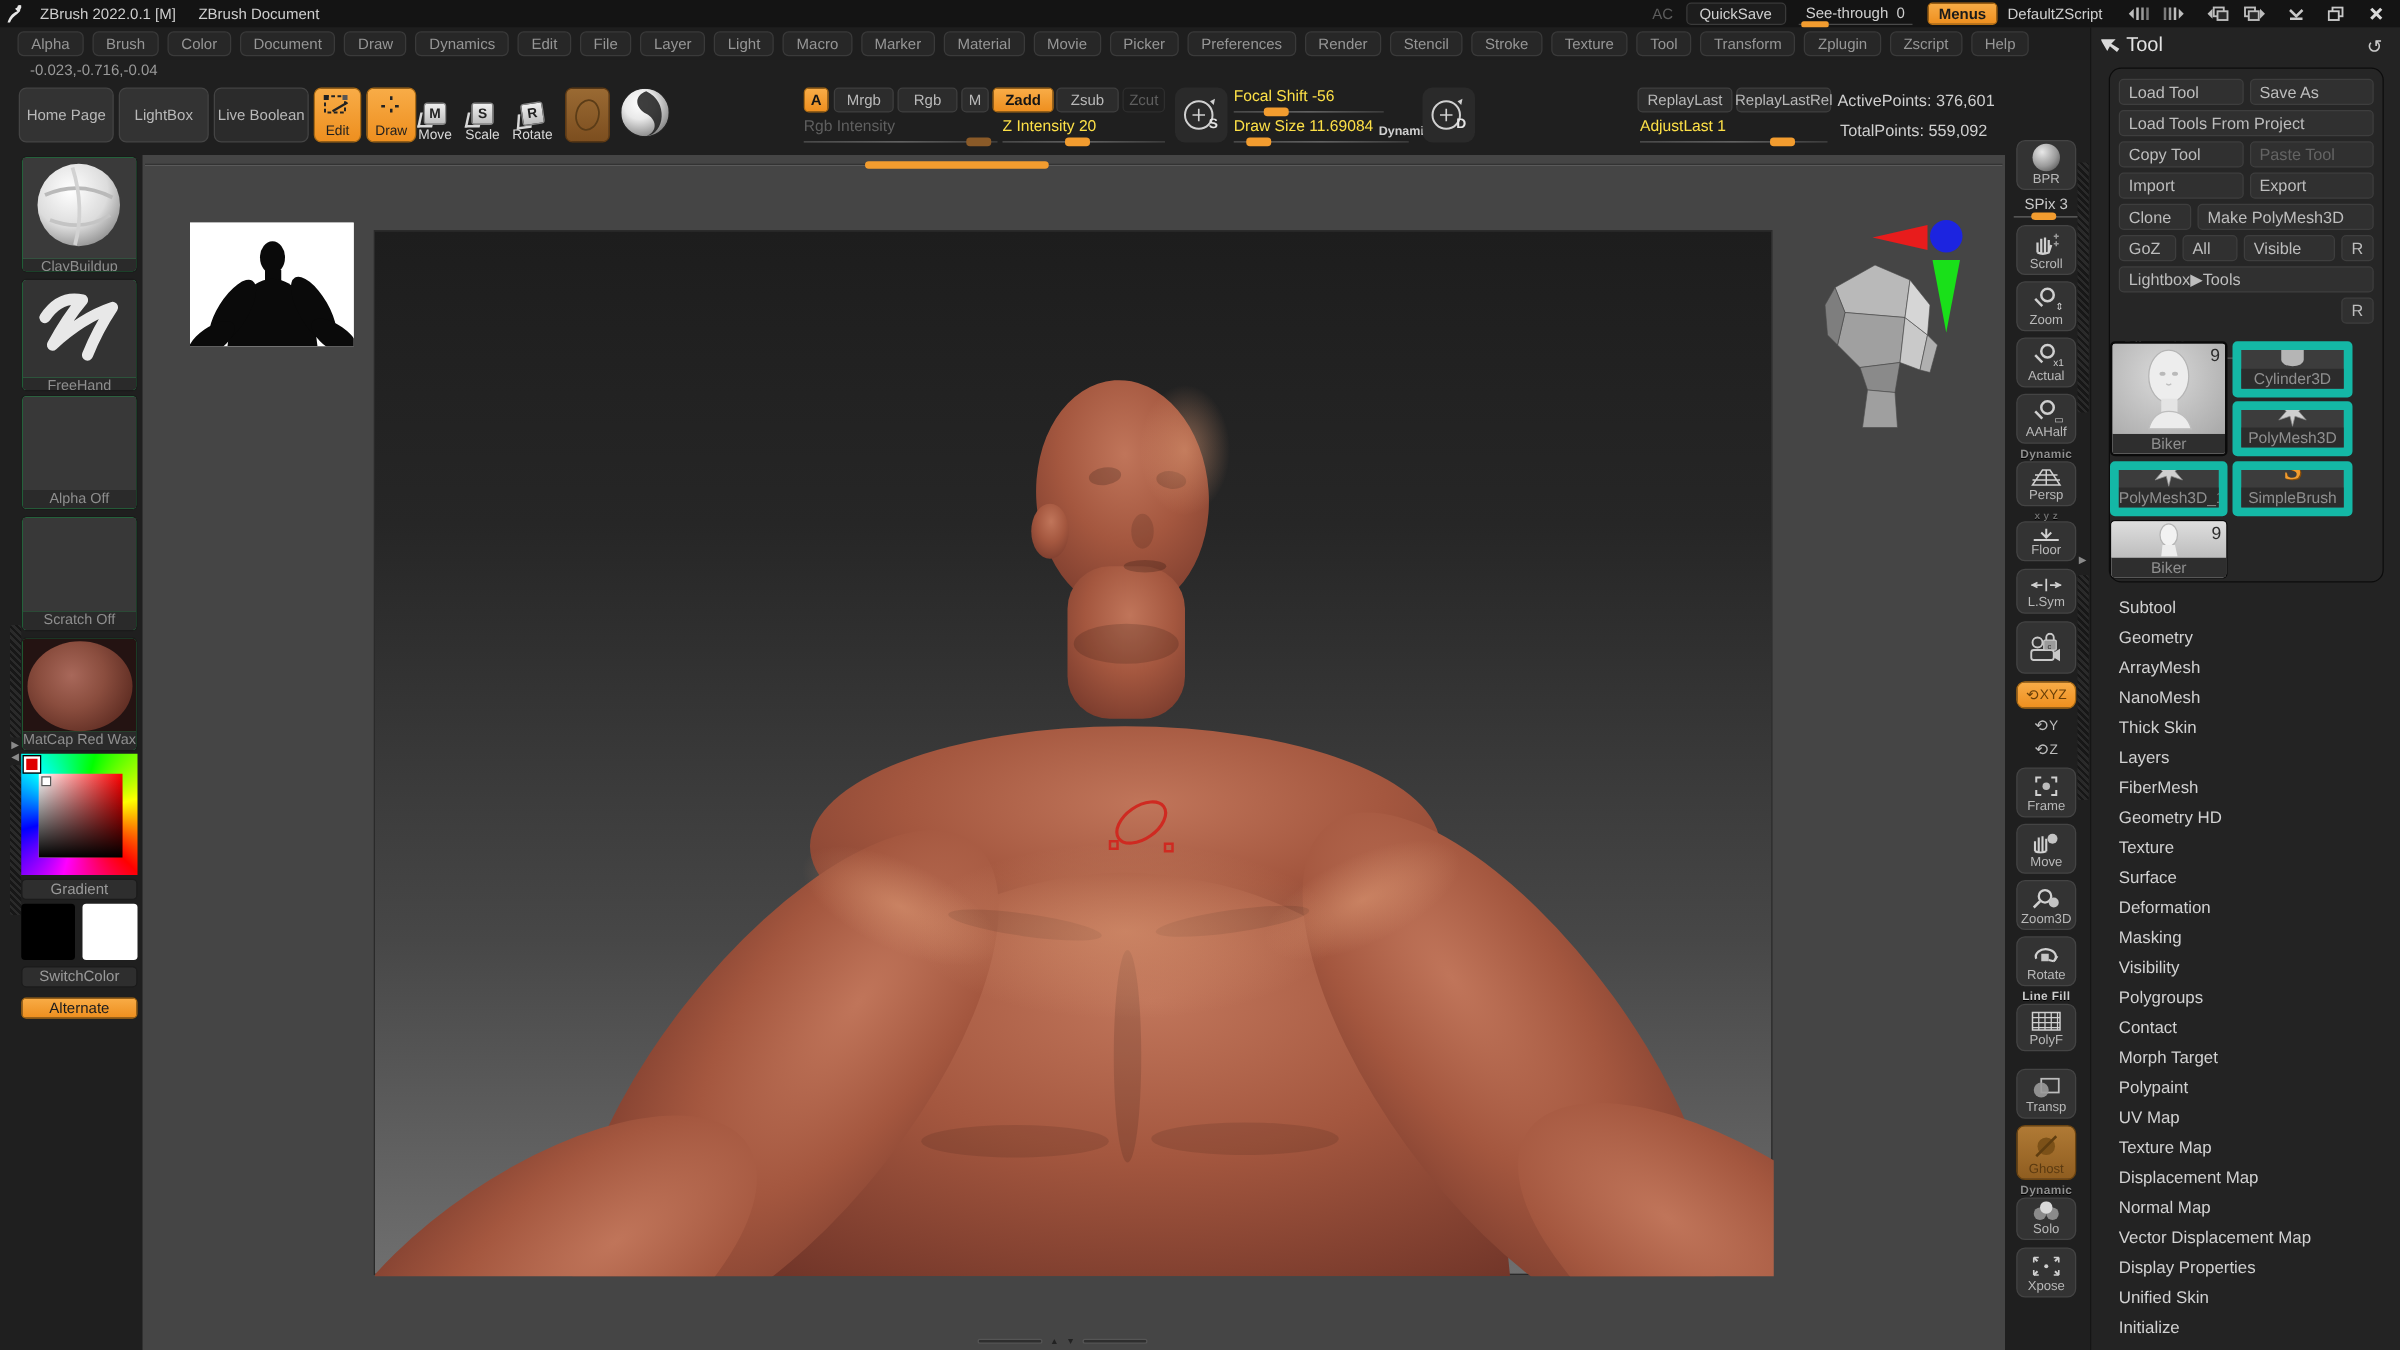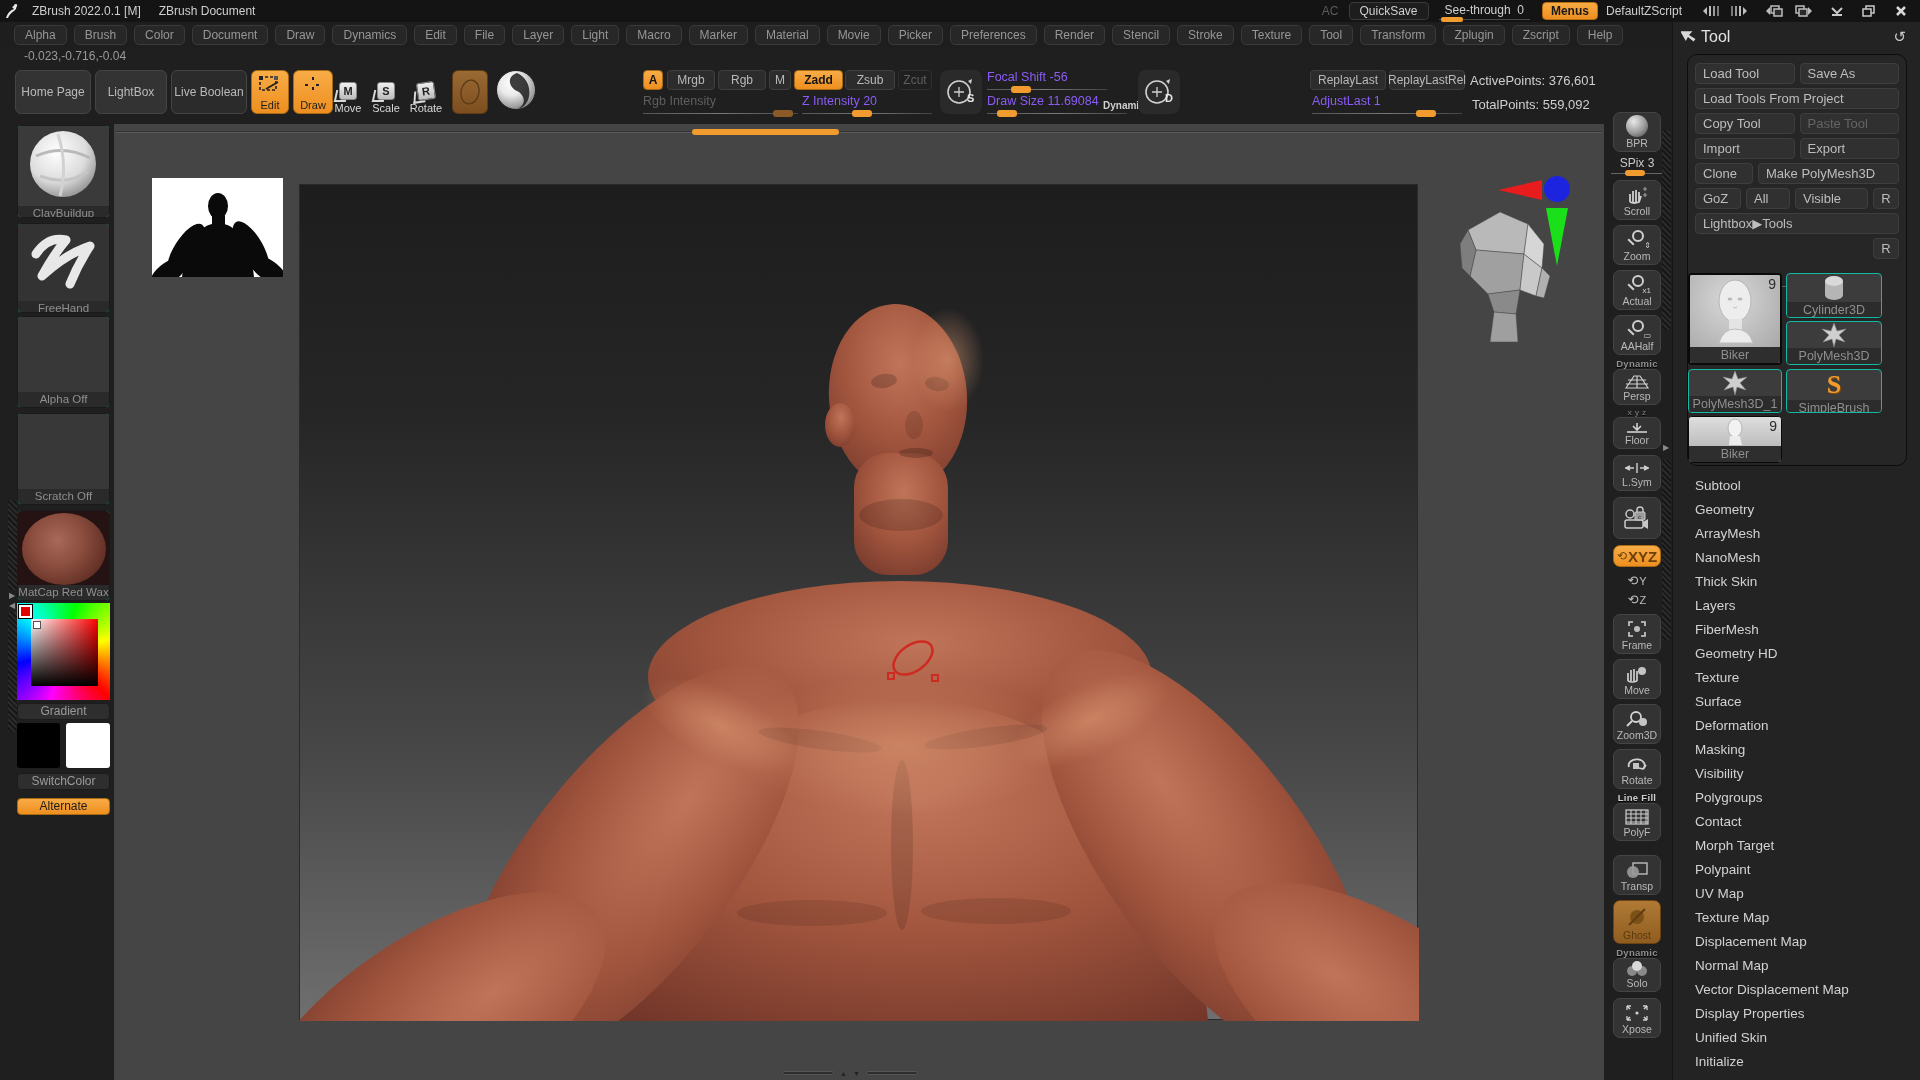--- a/index.html
+++ b/index.html
@@ -58,21 +58,21 @@
   .stroke-chip { position:absolute; top:6px; width:36px; height:44px; border-radius:6px;
                  background:linear-gradient(#9a6a33,#7c4e1f); border:1px solid #5f3a13;
                  display:flex; align-items:center; justify-content:center; }
   .mat-sphere { position:absolute; top:6px; width:40px; height:40px; border-radius:50%;
                 background:radial-gradient(circle at 38% 32%, #ffffff 0%, #e9e9e9 35%, #9a9a9a 70%, #4a4a4a 100%);
                 border:1px solid #222; overflow:hidden; }
   .small-btn { position:absolute; height:20px; background:#2c2c2c; border:1px solid #3f3f3f; border-radius:4px;
                color:#b9b9b9; font-size:12px; display:flex; align-items:center; justify-content:center; }
   .small-btn.on { background:linear-gradient(#f8ac47,#ee8f1f); border-color:#a96a14; color:#151515; font-weight:bold; }
   .small-btn.dim { color:#5f5f5f; border-color:#2e2e2e; background:transparent; }
-  .sh-slider { position:absolute; height:20px; color:#8b5cf6; font-size:12.5px; }
+  .sh-slider { position:absolute; height:20px; color:#fde047; font-size:12.5px; }
   .sh-slider.dim { color:#5f5f5f; }
   .sh-slider .track { position:absolute; left:0; right:0; bottom:0; height:1px;
                       background:linear-gradient(90deg,#555,#777,#444); }
   .sh-slider .knob { position:absolute; bottom:-3px; width:20px; height:7px; border-radius:3px;
                      background:#f29c2f; }
   .sh-slider .knob.dim { background:#8a5a28; }
   .circle-ico { position:absolute; top:6px; width:42px; height:44px; background:#2a2a2a; border-radius:8px;
                 display:flex; align-items:center; justify-content:center; }
   .pt-text { position:absolute; color:#cfcfcf; font-size:13px; }
   .dyn-label { position:absolute; color:#cfcfcf; font-size:10px; font-weight:bold; }
@@ -136,21 +136,21 @@
   .tp-slider { position:relative; flex:1; color:#c9c9c9; font-size:13px; height:21px; padding:2px 4px 0 4px;margin-top:30px; }
   .tp-slider .track { position:absolute; left:2px; right:2px; bottom:2px; height:1px; background:#5d5d5d; }
   .tp-slider .knob { position:absolute; right:8px; bottom:0; width:24px; height:7px; background:#f29c2f; border-radius:3px; }
   #tp-tiles { position:absolute; left:0; top:218px; width:206px; }
   .tile { position:absolute; border-radius:4px; overflow:hidden; display:flex; flex-direction:column; }
   .tile .content { flex:1; position:relative; display:flex; align-items:center; justify-content:center; }
   .tile .tlab { height:16px; font-size:12.5px; color:#8f8f8f; text-align:center; line-height:16px;
                 background:#2c2c2c; white-space:nowrap; }
   .tile.light { background:#c2c2c2; border:2px solid #0a0a0a; }
   .tile.light .tlab { background:#2e2e2e; }
-  .tile.dark { background:#3c3c3c; border:1px solid #14b8a6; }
+  .tile.dark { background:#3c3c3c; border:7px solid #14b8a6;justify-content:flex-end; }
   .tile .badge9 { position:absolute; top:1px; right:4px; color:#2b2b2b; font-size:14px; }
   #tp-sections { position:absolute; left:0; top:452px; width:100%; }
   .tp-section { height:24px; line-height:24px; padding-left:22px; color:#d2d2d2; font-size:13.5px; }
 
   
   .mag { width:22px; height:22px; position:relative; }
   .mag .lens { position:absolute; left:6px; top:2px; width:12px; height:12px; border:2px solid #cfcfcf; border-radius:50%; }
   .mag .handle { position:absolute; left:1px; top:13px; width:8px; height:2px; background:#cfcfcf; transform:rotate(45deg); }
   .mag .suffix { position:absolute; right:-3px; bottom:0; font-size:8px; color:#cfcfcf; }
   .sphere-g { border-radius:50%; background:radial-gradient(circle at 35% 30%, #e8e8e8, #9a9a9a 55%, #3d3d3d); }
@@ -610,21 +610,21 @@
             <rect x="3" y="14" width="18" height="8" rx="2" fill="none" stroke="#c9c9c9" stroke-width="1.5"></rect>
             <path d="M21 16 L26 13 V23 L21 20" fill="#c9c9c9"></path>
             <rect x="13" y="6" width="10" height="8" rx="1" fill="#9a9a9a" stroke="#c9c9c9"></rect>
             <path d="M15 6 V4 a3 3 0 0 1 6 0 V6" fill="none" stroke="#c9c9c9" stroke-width="1.5"></path>
             <text x="16" y="13" font-size="6" fill="#2a2a2a" font-family="Liberation Sans,sans-serif">c</text>
           </svg>
       </span>
     </div>
     <div class="rail-btn active" style="height:22px;margin-top:6px;flex-direction:row;justify-content:center;gap:1px;padding:0;">
       <span style="font-size:12px;">⟲</span>
-      <span style="font-size:15px;font-weight:bold;">XYZ</span>
+      <span style="font-size:11px;font-weight:normal;">XYZ</span>
     </div>
     <div class="rail-free" style="margin-top:6px;flex-direction:row;gap:1px;">
       <span style="font-size:13px;color:#bdbdbd;">⟲</span>
       <span style="font-size:11px;color:#bdbdbd;">Y</span>
     </div>
     <div class="rail-free" style="margin-top:4px;flex-direction:row;gap:1px;">
       <span style="font-size:13px;color:#bdbdbd;">⟲</span>
       <span style="font-size:11px;color:#bdbdbd;">Z</span>
     </div>
     <div class="rail-btn" style="height:40px;margin-top:7px;">

